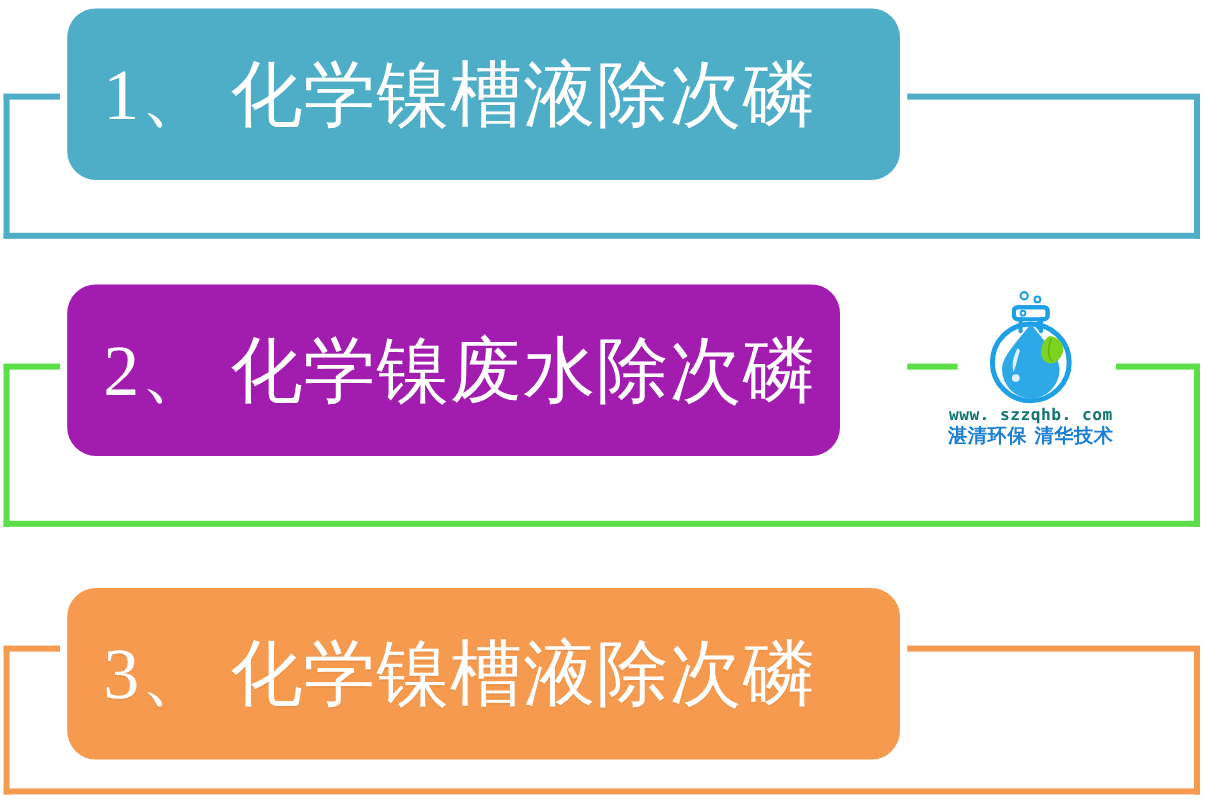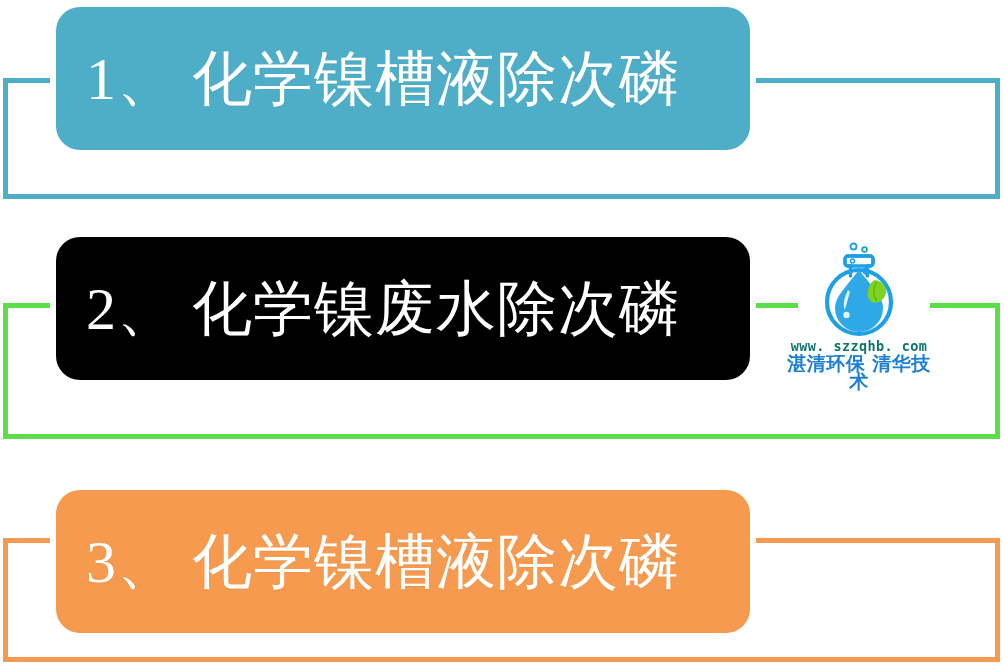--- a/index.html
+++ b/index.html
@@ -83,21 +83,21 @@
     font-family: "DejaVu Sans Mono", "Liberation Mono", monospace;
     font-size: 13.5px;
     font-weight: bold;
     color: #0f766e;
     letter-spacing: 0.4px;
     line-height: 16px;
     margin-top: -2px;
   }
   .logo-tag {
     font-family: "DejaVu Sans", "Liberation Sans", sans-serif;
-    font-size: 19px;
+    font-size: 16px;
     font-weight: bold;
     color: #1b7fd4;
     letter-spacing: 0.5px;
     line-height: 18px;
   }
 </style>
 </head>
 <body>
 
 <div id="canvas">
@@ -111,21 +111,21 @@
       <span class="pill-index">1、</span><span>化学镍槽液除次磷</span>
     </span>
   </div>
 
   <div class="bracket-top-left" style="left:3px; top:303px; width:47px; background:#5bde47;"></div>
   <div class="bracket-top-right" style="left:930px; top:303px; width:70px; background:#5bde47;"></div>
   <div class="bracket" style="left:3px; top:303px; width:997px; height:136px; border-color:#5bde47; border-top-color:transparent;"></div>
 
   <div class="stub" style="left:756px; top:303px; width:42px; background:#5bde47;"></div>
 
-  <div class="pill" style="left:56px; top:237px; width:694px; height:143px; background:#000000;">
+  <div class="pill" style="left:56px; top:237px; width:644px; height:143px; background:#a21caf;">
     <span class="pill-label">
       <span class="pill-index">2、</span><span>化学镍废水除次磷</span>
     </span>
   </div>
 
   <div class="bracket-top-left" style="left:3px; top:538px; width:47px; background:#f59a4f;"></div>
   <div class="bracket-top-right" style="left:756px; top:538px; width:244px; background:#f59a4f;"></div>
   <div class="bracket" style="left:3px; top:538px; width:997px; height:124px; border-color:#f59a4f; border-top-color:transparent;"></div>
 
   <div class="pill" style="left:56px; top:490px; width:694px; height:143px; background:#f59a4f;">

